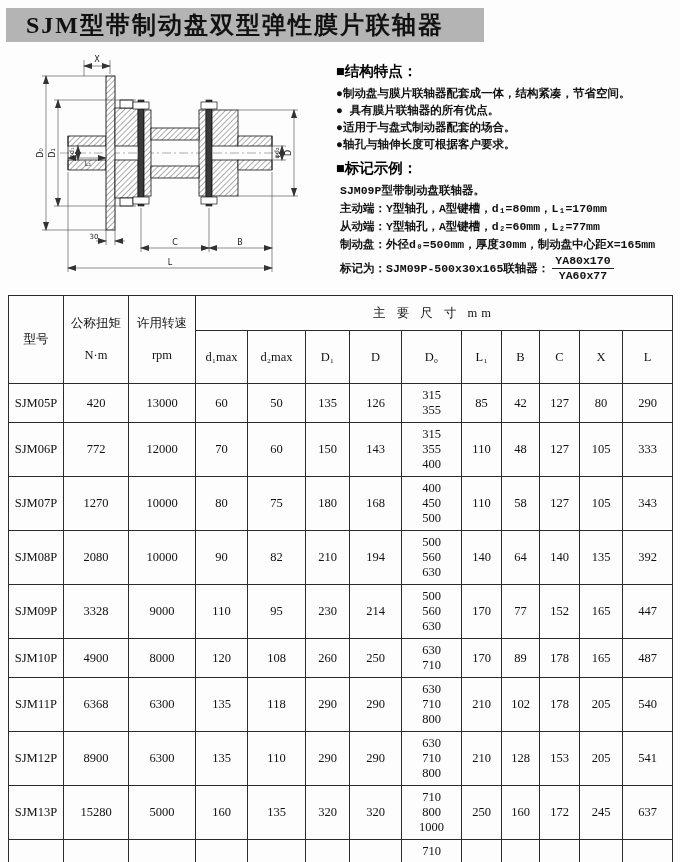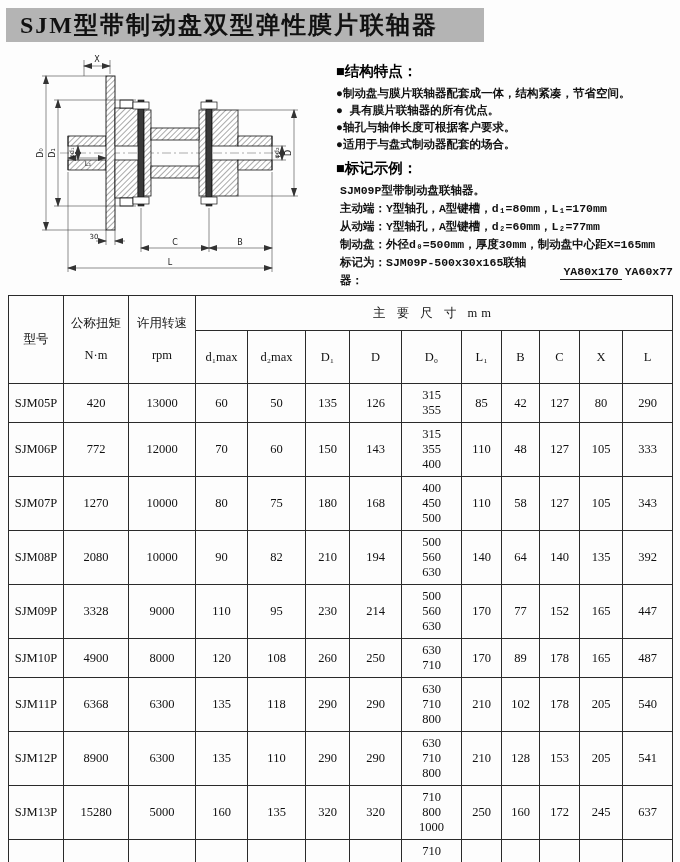--- a/index.html
+++ b/index.html
@@ -3,36 +3,36 @@
 <meta charset="utf-8">
 <style>
   html,body{margin:0;padding:0;background:#fff;}
   .page{
     position:relative;width:680px;height:862px;background:#fdfdfd;
     font-family:"Liberation Serif","DejaVu Serif",serif;color:#1a1a1a;overflow:hidden;
   }
   
   .title-banner{
     position:absolute;left:6px;top:8px;width:478px;height:34px;background:#b4b4b4;
-    display:flex;align-items:center;padding-left:14px;box-sizing:border-box;
+    display:flex;align-items:center;padding-left:20px;box-sizing:border-box;
   }
   .title-banner h1{
     margin:0;font-size:24px;font-weight:bold;letter-spacing:2px;color:#111;
     font-family:"Liberation Serif","DejaVu Serif",serif;
   }
   
   .drawing{position:absolute;left:10px;top:48px;width:322px;height:246px;}
   
   .info{position:absolute;left:336px;top:60px;width:340px;font-family:Liberation Mono, monospace;}
   .section-heading{font-size:14.5px;font-weight:bold;margin:2px 0 4px 0;color:#000;}
   .bullet-line{font-size:11.5px;font-weight:bold;line-height:17px;color:#111;}
   .mark-lines{margin-top:4px;}
   .mark-line{font-size:11.5px;font-weight:bold;line-height:18px;color:#111;padding-left:4px;}
   .mark-line-flex{display:flex;align-items:center;}
-  .fraction{display:inline-flex;flex-direction:row;text-align:center;line-height:14px;margin-left:12px;font-weight:bold;}
+  .fraction{display:inline-flex;flex-direction:column;text-align:center;line-height:14px;margin-left:3px;font-weight:bold;}
   .frac-num{border-bottom:1px solid #222;padding:0 3px;}
   .frac-den{padding:0 3px;}
   
   .table-wrap{position:absolute;left:8px;top:295px;width:664px;}
   table{border-collapse:collapse;table-layout:fixed;width:664px;font-size:12.5px;color:#111;}
   th,td{border:1px solid #2a2a2a;text-align:center;vertical-align:middle;
         padding:4px 1px;line-height:15px;white-space:pre-line;font-weight:normal;}
   th{font-weight:normal;}
   .hdr-2line div{line-height:17px;text-align:center;}
   .dims-group-th{letter-spacing:4px;height:26px;}
@@ -159,22 +159,22 @@
       <text x="230" y="197" font-size="8" text-anchor="middle">B</text>
       <text x="160" y="217" font-size="8" text-anchor="middle">L</text>
     </svg>
   </div>
 
   <div class="info">
     <div class="section-heading">■结构特点：</div>
     <div>
         <div class="bullet-line">●制动盘与膜片联轴器配套成一体，结构紧凑，节省空间。</div>
         <div class="bullet-line">● 具有膜片联轴器的所有优点。</div>
+        <div class="bullet-line">●适用于与盘式制动器配套的场合。</div>
         <div class="bullet-line">●轴孔与轴伸长度可根据客户要求。</div>
-        <div class="bullet-line">●适用于与盘式制动器配套的场合。</div>
       </div>
     <div class="section-heading" style="margin-top:6px;">■标记示例：</div>
     <div class="mark-lines">
         <div class="mark-line">SJM09P型带制动盘联轴器。</div>
         <div class="mark-line">主动端：Y型轴孔，A型键槽，d₁=80mm，L₁=170mm</div>
         <div class="mark-line">从动端：Y型轴孔，A型键槽，d₂=60mm，L₂=77mm</div>
         <div class="mark-line">制动盘：外径d₀=500mm，厚度30mm，制动盘中心距X=165mm</div>
       </div>
     <div class="mark-line mark-line-flex">
       <span>标记为：SJM09P-500x30x165联轴器：</span>

